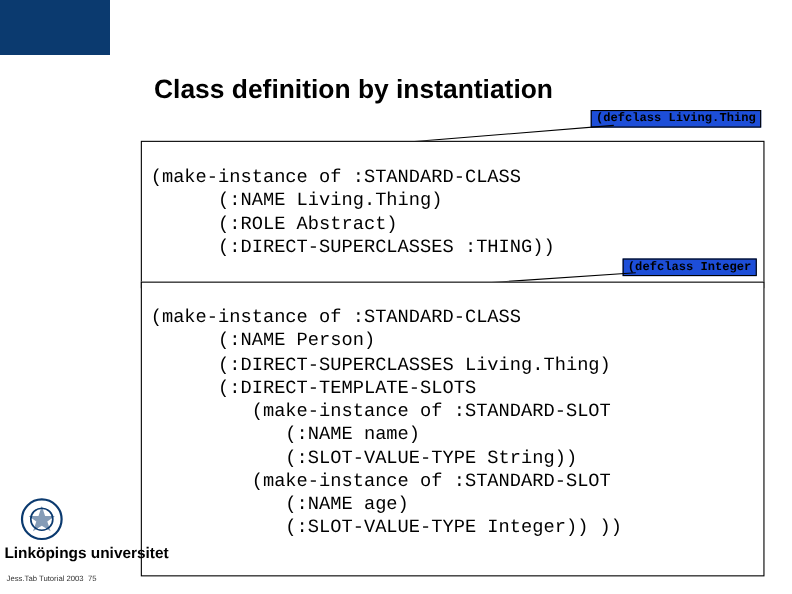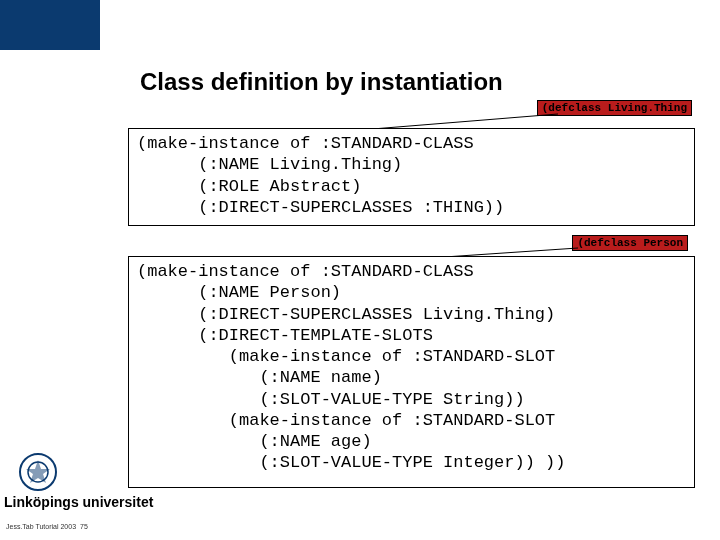--- a/index.html
+++ b/index.html
@@ -23,41 +23,41 @@
     position: absolute;
     left: 140px;
     top: 68px;
     font-size: 24px;
     font-weight: bold;
     color: #000;
     text-align: right;
   }
   .callout {
     position: absolute;
-    background: #b91c1c;
+    background: #1d4ed8;
     border: 1px solid #000;
     font-family: "Courier New", monospace;
     font-size: 11px;
     font-weight: bold;
     padding: 1px 4px;
     white-space: nowrap;
   }
   .callout1 { right: 28px; top: 100px; }
   .callout2 { right: 32px; top: 235px; }
 
   .codebox {
     position: absolute;
     left: 128px;
     right: 25px;
     border: 1.5px solid #000;
     background: #fff;
     font-family: "Courier New", monospace;
     font-size: 17px;
     line-height: 1.25;
-    padding: 4px 8px;
+    padding: 22px 8px;
     white-space: pre;
   }
   .box1 { top: 128px; height: 88px; }
   .box2 { top: 256px; height: 222px; }
 
   .line-to-1 {
     position: absolute;
     left: 360px;
     top: 112px;
     width: 200px;
@@ -113,21 +113,21 @@
 <div class="callout callout1">(defclass Living.Thing</div>
 <svg class="line-to-1">
   <line x1="0" y1="18" x2="198" y2="2" stroke="#000" stroke-width="1"></line>
 </svg>
 
 <div class="codebox box1">(make-instance of :STANDARD-CLASS
       (:NAME Living.Thing)
       (:ROLE Abstract)
       (:DIRECT-SUPERCLASSES :THING))</div>
 
-<div class="callout callout2">(defclass Person</div>
+<div class="callout callout2">(defclass Integer</div>
 <svg class="line-to-2">
   <line x1="0" y1="16" x2="208" y2="2" stroke="#000" stroke-width="1"></line>
 </svg>
 
 <div class="codebox box2">(make-instance of :STANDARD-CLASS
       (:NAME Person)
       (:DIRECT-SUPERCLASSES Living.Thing)
       (:DIRECT-TEMPLATE-SLOTS
          (make-instance of :STANDARD-SLOT
             (:NAME name)

